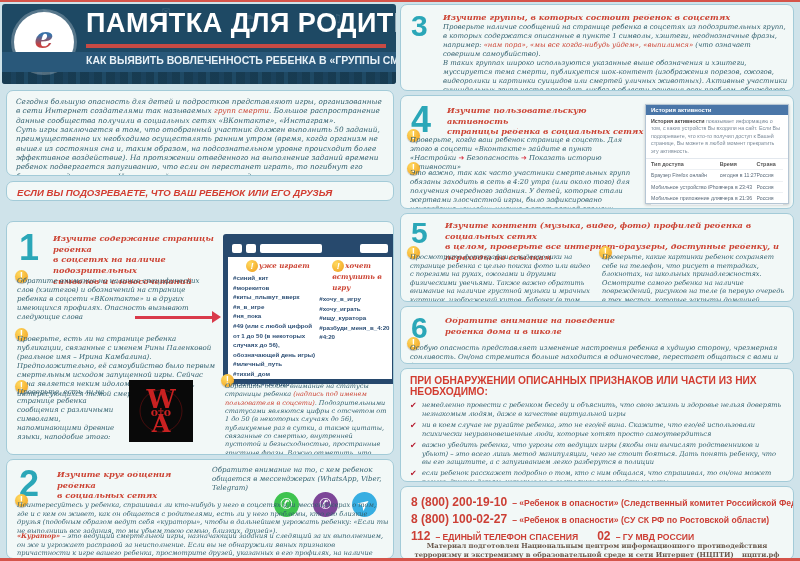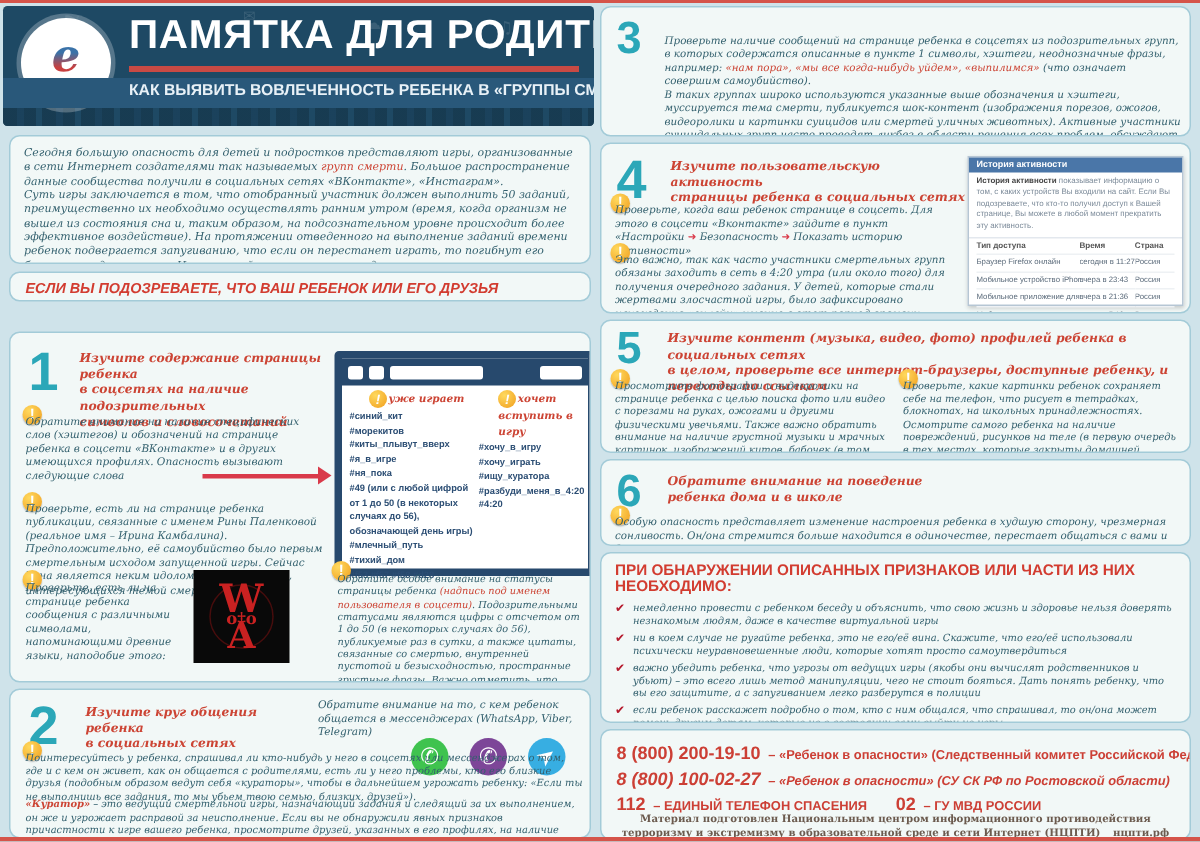--- a/index.html
+++ b/index.html
@@ -181,20 +181,21 @@
     </div>
     <span class="warn-badge" style="left:8px;top:34px;">!</span>
     <div class="warn-block" style="left:10px;top:41px;width:372px;font-size:6.6px;line-height:1.3;">Поинтересуйтесь у ребенка, спрашивал ли кто-нибудь у него в соцсетях или мессенджерах о том, где и с кем он живет, как он общается с родителями, есть ли у него проблемы, кто его близкие друзья (подобным образом ведут себя «кураторы», чтобы в дальнейшем угрожать ребенку: «Если ты не выполнишь все задания, то мы убьем твою семью, близких, друзей»).</div>
     <div class="warn-block" style="left:10px;top:72px;width:372px;font-size:6.6px;line-height:1.3;">
       <span class="red" style="font-weight:bold;">«Куратор»</span><span> – это ведущий смертельной игры, назначающий задания и следящий за их выполнением, он же и угрожает расправой за неисполнение. Если вы не обнаружили явных признаков причастности к игре вашего ребенка, просмотрите друзей, указанных в его профилях, на наличие описанных пунктов.</span>
     </div>
   </div>
 
   <div class="panel" style="left:400px;top:2px;width:394px;height:87px;">
     <div class="sec-num" style="left:10px;top:6px;font-size:30px;">3</div>
+    <div class="sec-title" style="left:42px;top:7px;width:344px;">Изучите группы, в которых состоит ребенок в соцсетях</div>
     <div class="warn-block" style="left:42px;top:18px;width:346px;font-size:6.9px;line-height:1.3;">
       <span>Проверьте наличие сообщений на странице ребенка в соцсетях из подозрительных групп, в которых содержатся описанные в пункте 1 символы, хэштеги, неоднозначные фразы, например: </span><span class="red">«нам пора», «мы все когда-нибудь уйдем», «выпилимся»</span><span> (что означает совершим самоубийство).</span><br>
       <span>В таких группах широко используются указанные выше обозначения и хэштеги, муссируется тема смерти, публикуется шок-контент (изображения порезов, ожогов, видеоролики и картинки суицидов или смертей уличных животных). Активные участники суицидальных групп часто проводят ликбез в области решения всех проблем, обсуждают, каким образом лучше всего покончить с собой.</span>
     </div>
   </div>
 
   <div class="panel" style="left:400px;top:93px;width:394px;height:114px;">
     <div class="sec-num" style="left:10px;top:6px;">4</div>
     <div class="sec-title" style="left:46px;top:9px;width:200px;">Изучите пользовательскую активность
 страницы ребенка в социальных сетях</div>
@@ -262,21 +263,21 @@
         <div class="check-item">важно убедить ребенка, что угрозы от ведущих игры (якобы они вычислят родственников и убьют) – это всего лишь метод манипуляции, чего не стоит бояться. Дать понять ребенку, что вы его защитите, а с запугиванием легко разберутся в полиции</div>
         <div class="check-item">если ребенок расскажет подробно о том, кто с ним общался, что спрашивал, то он/она может помочь другим детям, которые не в состоянии сами выйти из игры</div>
       </div>
   </div>
 
   <div class="panel" style="left:400px;top:484px;width:394px;height:74px;">
     <div class="hot-row" style="left:10px;top:4px;">
       <span class="hot-num">8 (800) 200-19-10</span>
       <span class="hot-label">– «Ребенок в опасности» (Следственный комитет Российской Федерации)</span>
     </div>
-    <div class="hot-row" style="left:10px;top:21px;font-style:italic;">
+    <div class="hot-row" style="left:10px;top:21px;">
       <span class="hot-num">8 (800) 100-02-27</span>
       <span class="hot-label">– «Ребенок в опасности» (СУ СК РФ по Ростовской области)</span>
     </div>
     <div class="hot-row" style="left:10px;top:38px;">
       <span class="hot-num">112</span>
       <span class="hot-label">– ЕДИНЫЙ ТЕЛЕФОН СПАСЕНИЯ</span>
       <span class="hot-num" style="margin-left:14px;">02</span>
       <span class="hot-label">– ГУ МВД РОССИИ</span>
     </div>
     <div class="footer" style="top:55px;text-align:center;">

